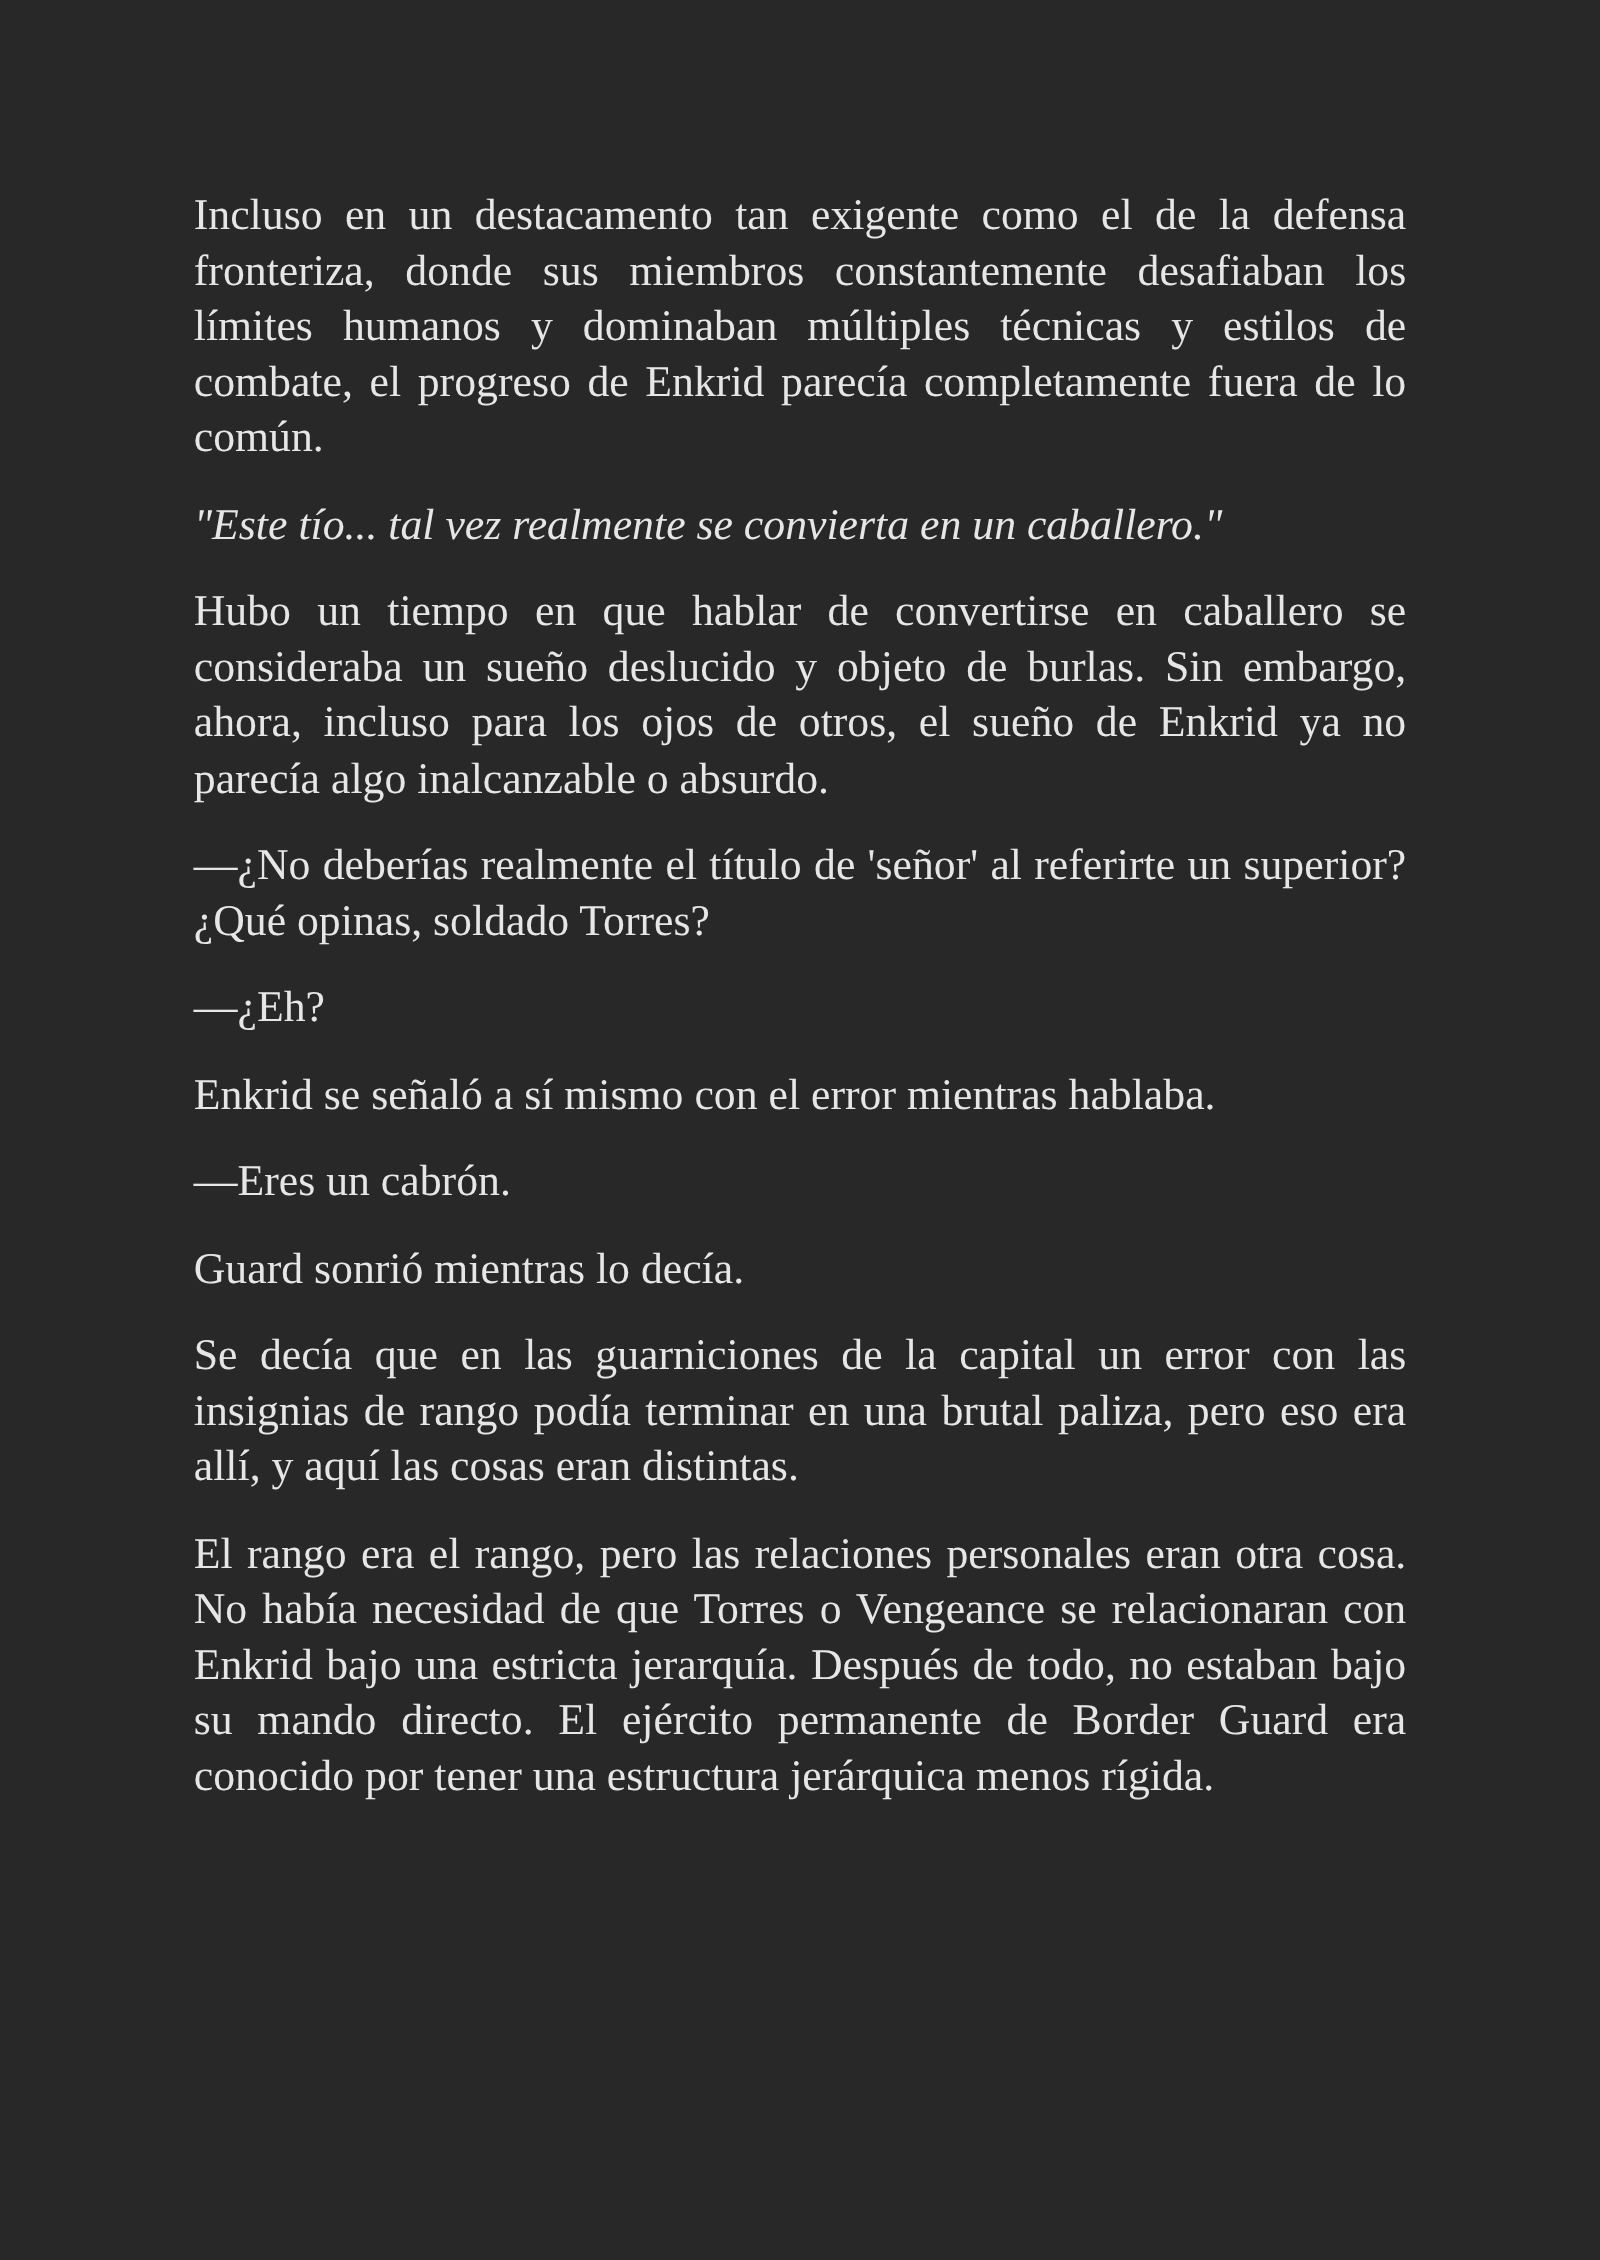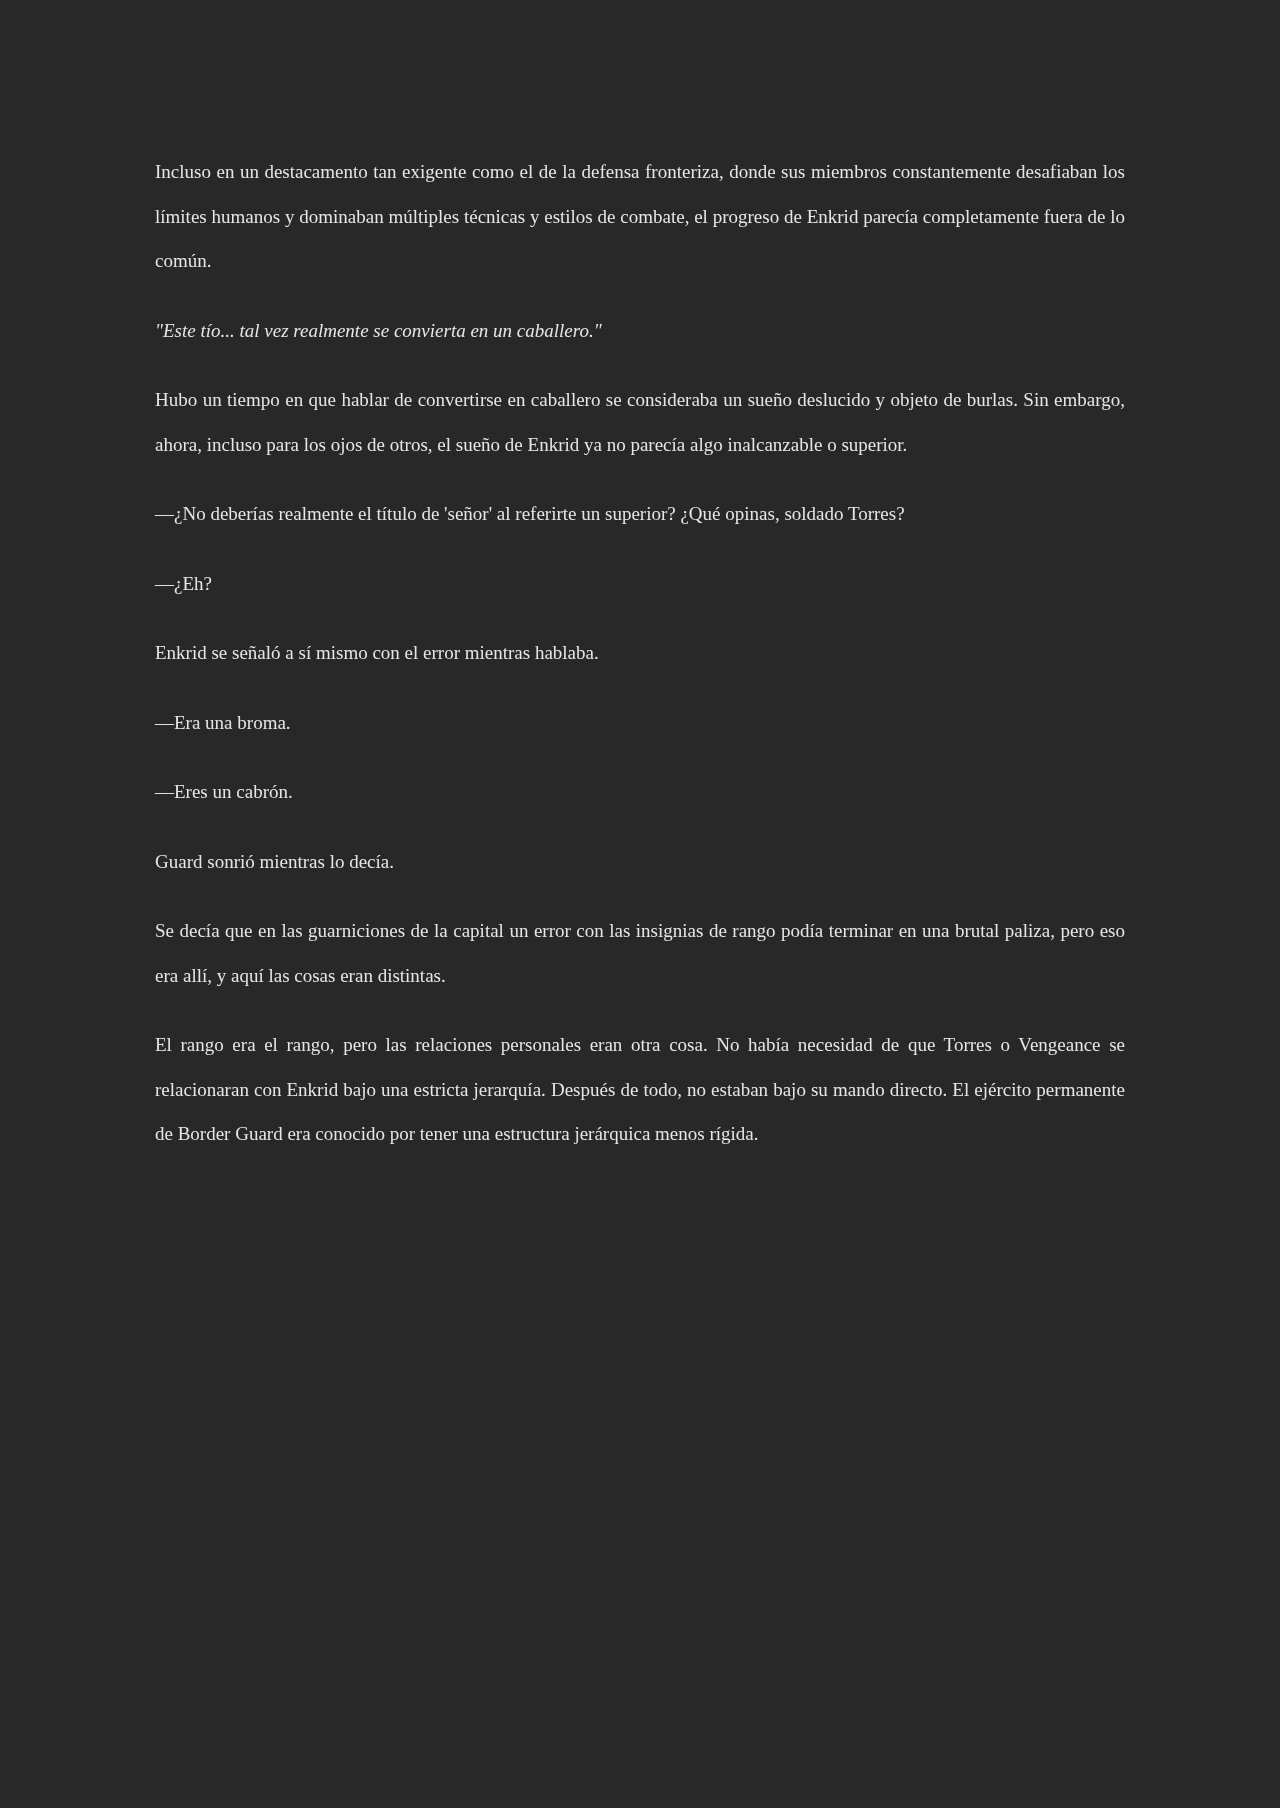--- a/index.html
+++ b/index.html
@@ -10,40 +10,39 @@
     body {
       width: 1280px;
       min-height: 1808px;
       box-sizing: border-box;
       padding-top: 150px;
     }
     .content {
       margin-left: 155px;
       width: 970px;
       font-family: "Liberation Serif", serif;
-      font-size: 19px;
+      font-size: 35px;
       line-height: 44.5px;
       color: #e6e6e6;
       text-align: justify;
     }
     .content p {
       margin: 0 0 25px 0;
     }
     .content p.italic {
       font-style: italic;
     }
   </style>
 </head>
 <body>
 
 <div class="content">
   <p>Incluso en un destacamento tan exigente como el de la defensa fronteriza, donde sus miembros constantemente desafiaban los límites humanos y dominaban múltiples técnicas y estilos de combate, el progreso de Enkrid parecía completamente fuera de lo común.</p>
   <p class="italic">"Este tío... tal vez realmente se convierta en un caballero."</p>
-  <p>Hubo un tiempo en que hablar de convertirse en caballero se consideraba un sueño deslucido y objeto de burlas. Sin embargo, ahora, incluso para los ojos de otros, el sueño de Enkrid ya no parecía algo inalcanzable o superior.</p>
+  <p>Hubo un tiempo en que hablar de convertirse en caballero se consideraba un sueño deslucido y objeto de burlas. Sin embargo, ahora, incluso para los ojos de otros, el sueño de Enkrid ya no parecía algo inalcanzable o absurdo.</p>
   <p>—¿No deberías realmente el título de 'señor' al referirte un superior? ¿Qué opinas, soldado Torres?</p>
   <p>—¿Eh?</p>
   <p>Enkrid se señaló a sí mismo con el error mientras hablaba.</p>
-  <p>—Era una broma.</p>
   <p>—Eres un cabrón.</p>
   <p>Guard sonrió mientras lo decía.</p>
   <p>Se decía que en las guarniciones de la capital un error con las insignias de rango podía terminar en una brutal paliza, pero eso era allí, y aquí las cosas eran distintas.</p>
   <p>El rango era el rango, pero las relaciones personales eran otra cosa. No había necesidad de que Torres o Vengeance se relacionaran con Enkrid bajo una estricta jerarquía. Después de todo, no estaban bajo su mando directo. El ejército permanente de Border Guard era conocido por tener una estructura jerárquica menos rígida.</p>
 </div>
 
 </body></html>

